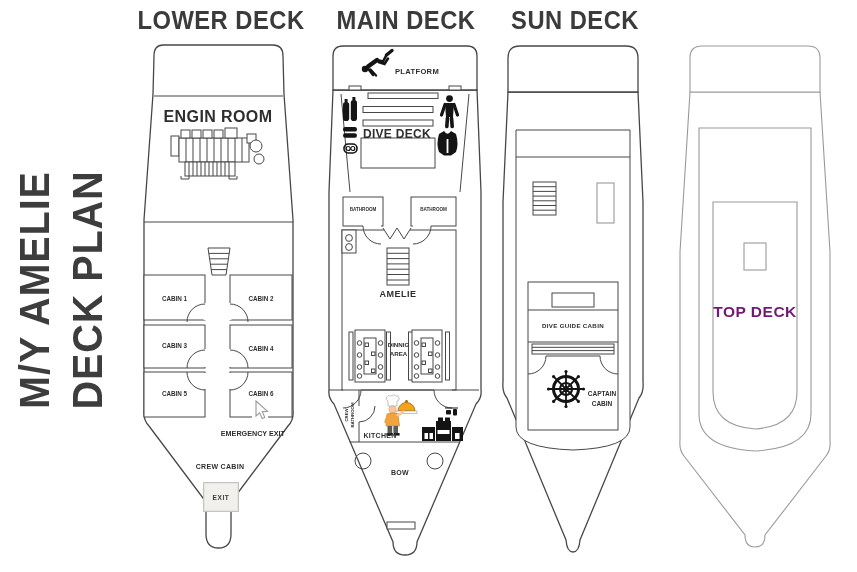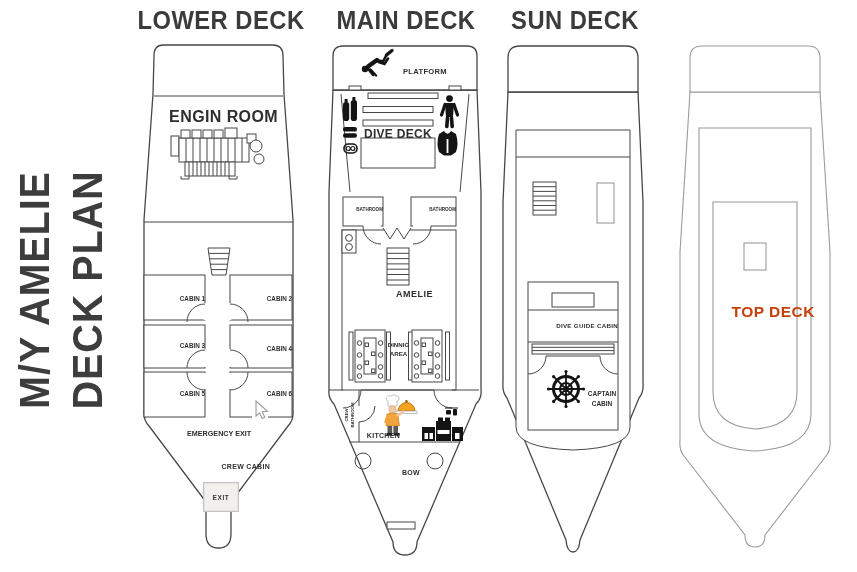--- a/index.html
+++ b/index.html
@@ -2,21 +2,21 @@
 <html><head>
 <meta charset="utf-8">
 <style>
   html,body{margin:0;padding:0;background:#fff;}
   #stage{position:relative;width:857px;height:572px;background:#ffffff;overflow:hidden;
          font-family:"Liberation Sans",sans-serif;}
   .deck{position:absolute;}
   .deck svg{position:absolute;left:0;top:0;}
   .hdr{position:absolute;font-weight:bold;font-size:25px;color:#3b3b3b;text-align:center;
        letter-spacing:.5px;transform:scaleX(.95);transform-origin:center;white-space:nowrap;}
-  .lbl{position:absolute;font-weight:bold;color:#2e2e2e;text-align:right;white-space:nowrap;}
+  .lbl{position:absolute;font-weight:bold;color:#2e2e2e;text-align:center;white-space:nowrap;}
   .lbl2{position:absolute;font-weight:bold;color:#2e2e2e;text-align:center;}
   .lbl2 span{display:block;}
   #vessel-title{position:absolute;left:-95px;top:233px;width:320px;height:114px;
       transform:rotate(-90deg);transform-origin:center;text-align:center;
       font-weight:bold;font-size:43px;line-height:53px;color:#3d3d3d;letter-spacing:1px;}
   #vessel-title span{display:block;transform:scaleX(.92);transform-origin:center;}
   #exit-btn{position:absolute;left:70px;top:440px;width:34px;height:28px;background:#f2f0ed;
       border:1px solid #c6c4c0;box-shadow:inset 0 0 0 1px #e6e4e0;display:flex;align-items:center;
       justify-content:center;font-weight:bold;font-size:6.5px;letter-spacing:.6px;color:#3a3a3a;cursor:pointer;}
   
@@ -96,21 +96,21 @@
 
       <path d="M123 359 L123 374 L126.6 370.8 L129.2 376.6 L131.8 375.4 L129.3 369.8 L134.5 369.4 Z" fill="#ffffff" stroke="#9a9a9a" stroke-width="1.1"></path>
     </svg>
     <div class="lbl" style="left:25px;top:66px;width:120px;font-size:16px;letter-spacing:.4px;">ENGIN ROOM</div>
     <div class="lbl" style="left:11px;top:253px;width:61px;font-size:6.3px;">CABIN 1</div>
     <div class="lbl" style="left:97px;top:253px;width:62px;font-size:6.3px;">CABIN 2</div>
     <div class="lbl" style="left:11px;top:300px;width:61px;font-size:6.3px;">CABIN 3</div>
     <div class="lbl" style="left:97px;top:303px;width:62px;font-size:6.3px;">CABIN 4</div>
     <div class="lbl" style="left:11px;top:348px;width:61px;font-size:6.3px;">CABIN 5</div>
     <div class="lbl" style="left:97px;top:348px;width:62px;font-size:6.3px;">CABIN 6</div>
-    <div class="lbl" style="left:54px;top:387px;width:98px;font-size:7.2px;text-align:left;">EMERGENCY EXIT</div>
+    <div class="lbl" style="left:54px;top:387px;width:98px;font-size:7.2px;text-align:right;">EMERGENCY EXIT</div>
     <div class="lbl" style="left:37px;top:421px;width:100px;font-size:7px;letter-spacing:.3px;">CREW CABIN</div>
     <div id="exit-btn">
       <span>EXIT</span>
     </div>
   </div>
 
   <div class="deck" id="deck-main" style="left:323px;top:42px;width:166px;height:520px;">
     <svg width="166" height="520" viewBox="0 0 166 520">
       <path class="s1" d="M 10 48 L 6 150 L 6 348 Q 5 356 11 362 L 70 500 Q 70 513 82 513 Q 94 513 94 500 L 153 362 Q 159 356 158 348 L 158 150 L 154 48 Z"></path>
       <path class="s1" d="M 20 4 L 144 4 Q 154 4 154 14 L 154 48 L 10 48 L 10 14 Q 10 4 20 4 Z"></path>
@@ -339,16 +339,16 @@
   </div>
 
   <div class="deck" id="deck-top" style="left:668px;top:42px;width:168px;height:510px;">
     <svg width="168" height="510" viewBox="0 0 168 510">
       <path class="sg2" d="M 22 50 L 12 210 L 12 398 Q 11 408 16 414 L 77 493 Q 77 505 87 505 Q 97 505 97 493 L 158 414 Q 163 408 162 398 L 162 210 L 152 50 Z"></path>
       <path class="sg2" d="M 34 4 L 140 4 Q 152 4 152 16 L 152 50 L 22 50 L 22 16 Q 22 4 34 4 Z"></path>
       <path class="sg" d="M 31 86 L 143 86 L 143 372 Q 143 406 87 409 Q 31 406 31 372 Z"></path>
       <path class="sg" d="M 45 160 L 129 160 L 129 350 Q 129 384 87 387 Q 45 384 45 350 Z"></path>
       <rect class="sg" x="76" y="201" width="22" height="27"></rect>
     </svg>
-    <div class="lbl" style="left:27px;top:261px;width:120px;font-size:15.5px;letter-spacing:.5px;color:#c2410c;">TOP DECK</div>
+    <div class="lbl" style="left:27px;top:261px;width:120px;font-size:15.5px;letter-spacing:.5px;color:#701a75;">TOP DECK</div>
   </div>
 
 </div>
 
 </body></html>

